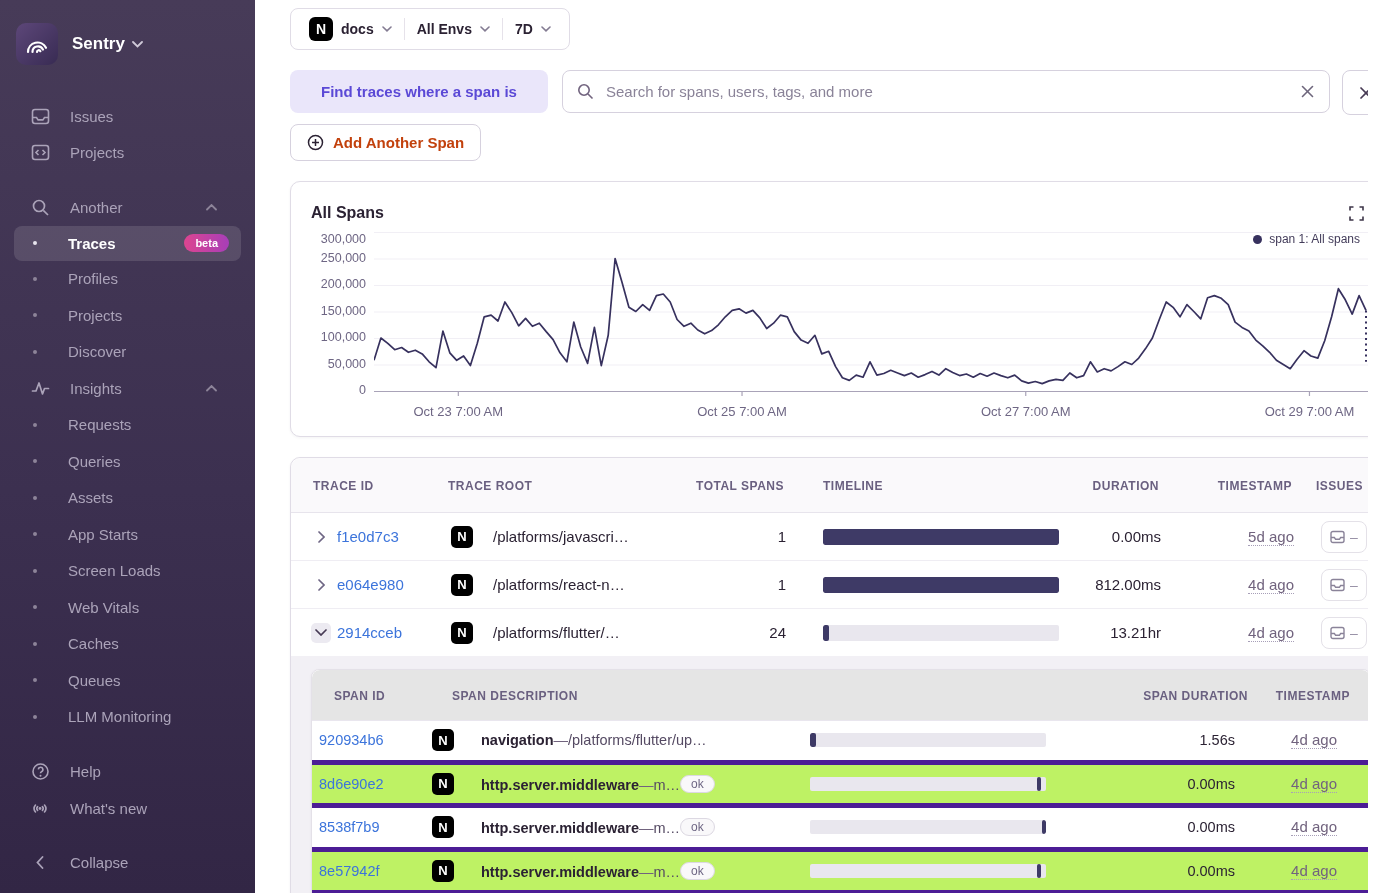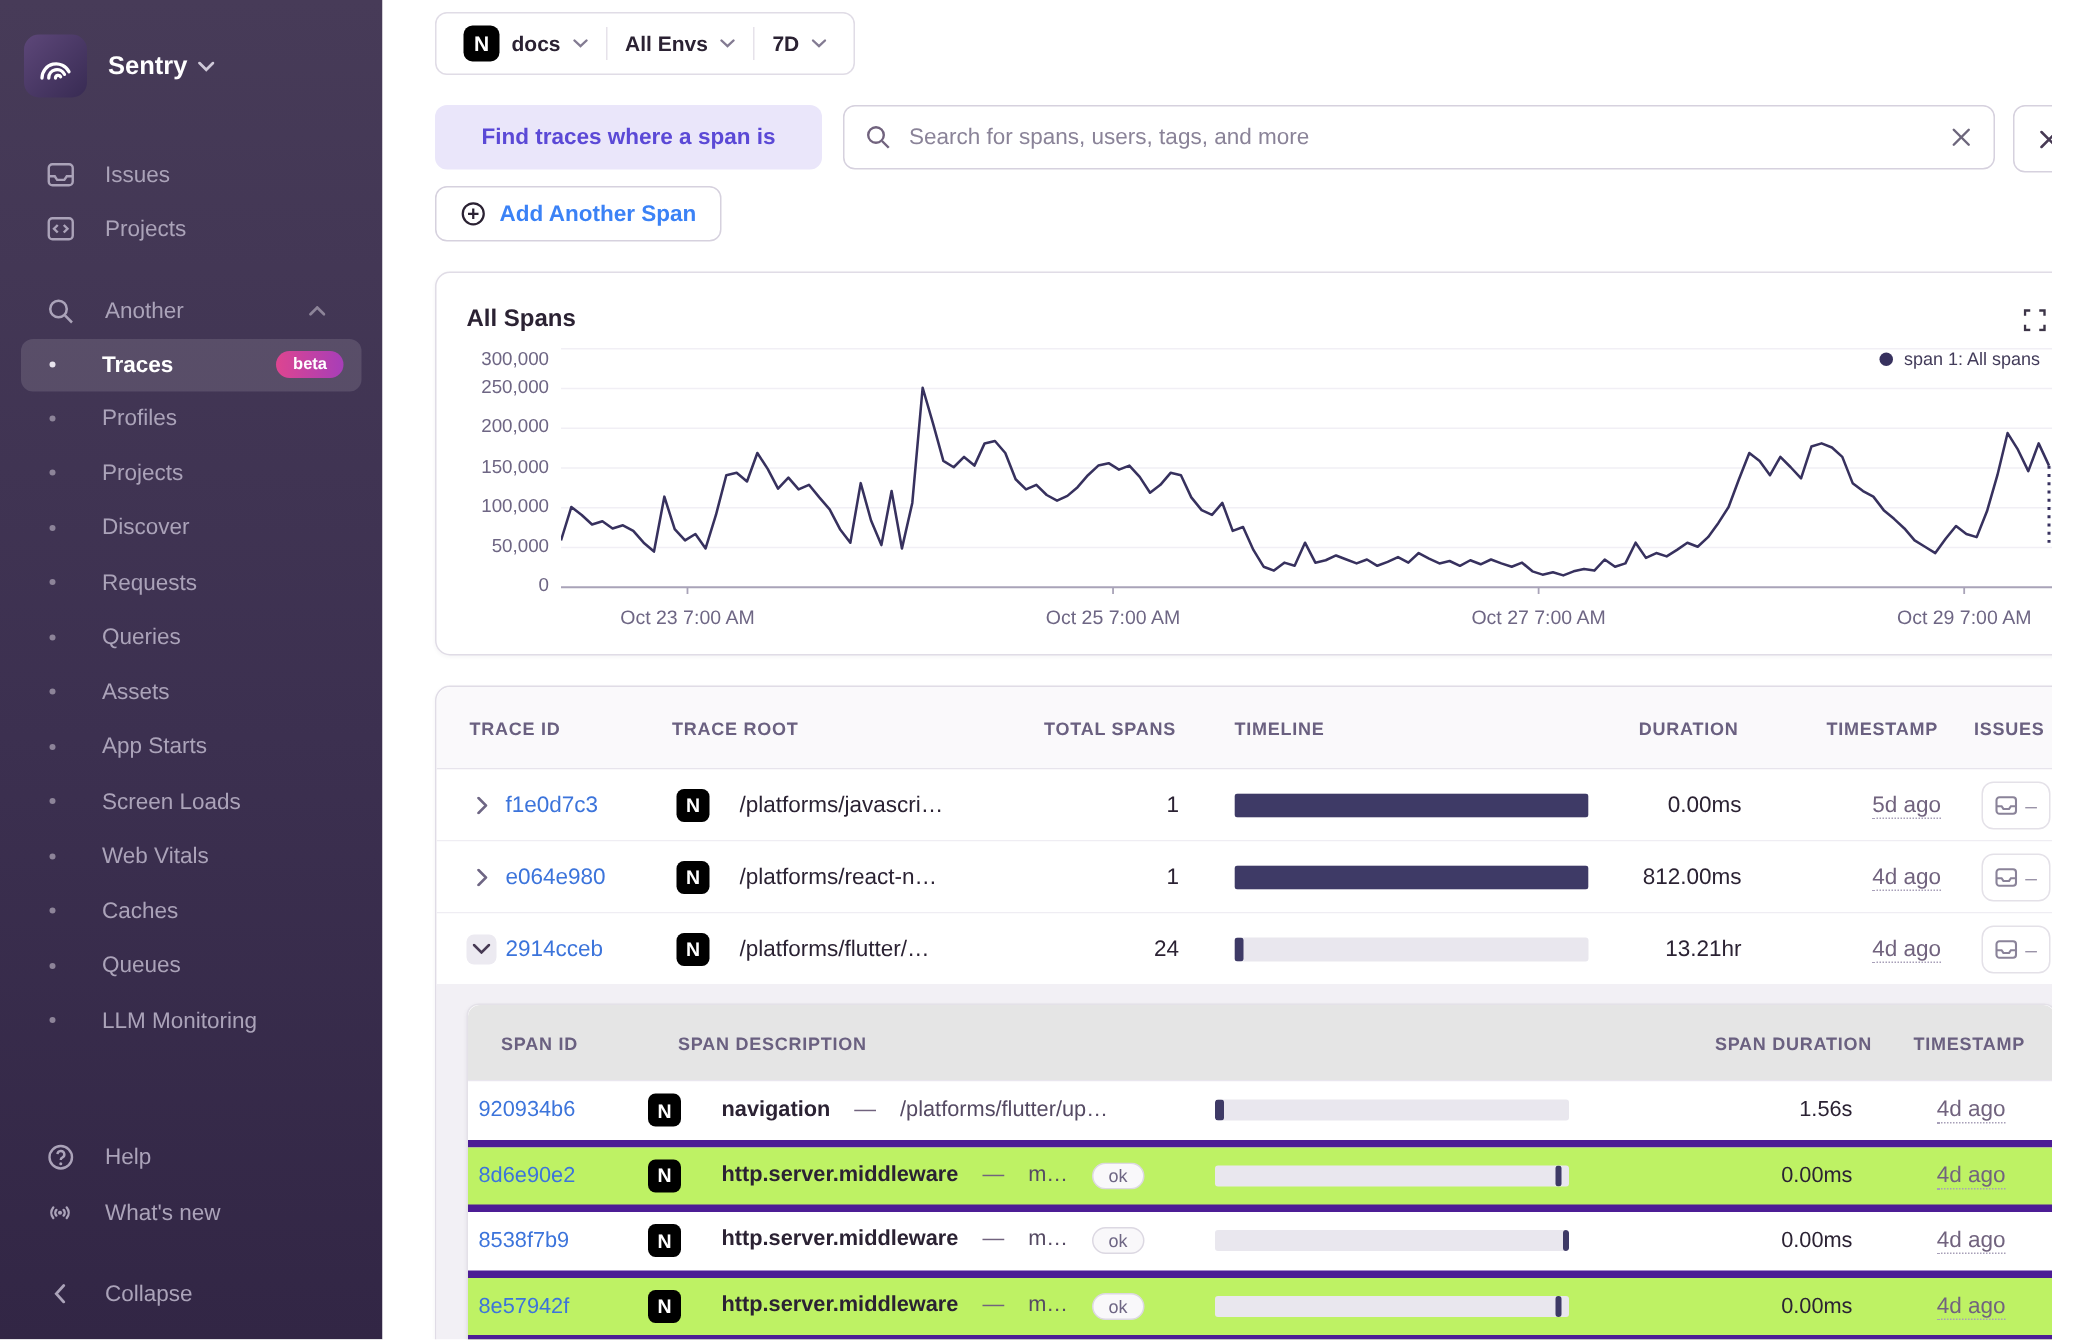--- a/index.html
+++ b/index.html
@@ -45,21 +45,21 @@
              display:flex;align-items:center;justify-content:center;cursor:pointer;box-sizing:border-box;}
   .search-box{position:absolute;left:307px;top:70px;width:768px;height:43px;border:1px solid #d6d1de;
               border-radius:8px;background:#fff;display:flex;align-items:center;padding:0 14px;box-sizing:border-box;}
   .search-box input{border:none;outline:none;flex:1;font-size:15px;margin-left:10px;
                     font-family:"Liberation Sans",sans-serif;color:#2b2233;background:transparent;}
   .search-box input::placeholder{color:#8a8398;}
   .icon-btn-x{position:absolute;left:1087px;top:70px;width:46px;height:43px;border:1px solid #d6d1de;
               border-radius:8px;background:#fff;display:flex;align-items:center;justify-content:center;cursor:pointer;}
   .add-span{position:absolute;left:35px;top:124px;height:37px;padding:0 16px;border:1px solid #d6d1de;
             border-radius:8px;background:#fff;display:flex;align-items:center;gap:9px;font-size:15px;
-            font-weight:bold;color:#3b82f6;cursor:pointer;}
+            font-weight:bold;color:#c2410c;cursor:pointer;}
   
   .panel{border:1px solid #e0dce6;border-radius:10px;background:#fff;box-shadow:0 1px 3px rgba(43,34,51,.05);}
   #chart-panel{position:absolute;left:35px;top:181px;width:1097px;height:256px;box-sizing:border-box;}
   .chart-title{position:absolute;left:20px;top:22px;font-size:16px;font-weight:bold;color:#2b2233;}
   .chart-expand{position:absolute;right:22px;top:24px;cursor:pointer;}
   .chart-legend{position:absolute;right:26px;top:50px;display:flex;align-items:center;gap:7px;
                 font-size:12px;color:#433c5a;cursor:pointer;}
   .legend-dot{width:9px;height:9px;border-radius:50%;background:#37315e;}
   #y-labels div{position:absolute;right:0;width:76px;text-align:right;font-size:12.5px;color:#6e6684;}
   #plot-wrap{position:absolute;left:83px;top:50px;width:997px;height:165px;}
@@ -88,21 +88,21 @@
   #span-panel{position:absolute;left:20px;top:13px;width:1060px;height:259px;background:#fff;
               border:1px solid #e4e1e8;border-radius:8px 8px 0 0;box-sizing:border-box;overflow:hidden;}
   .shead{position:relative;height:50px;background:#e5e5e5;border-bottom:1px solid #e9e6ee;
          font-size:12px;font-weight:bold;color:#6a6080;letter-spacing:.5px;border-radius:8px 8px 0 0;}
   .shead span{position:absolute;top:19px;}
   .srow{display:grid;grid-template-columns:113px 49px 299px 30px 236px 189px 102px;
         align-items:center;height:43.5px;border-bottom:5px solid #4c1d95;padding-left:7px;
         box-sizing:border-box;cursor:pointer;}
   .srow.alt{background:#bef264;}
   .sid{color:#3c74db;font-size:14.5px;cursor:pointer;}
-  .desc-cell{display:flex;align-items:flex-start;gap:16px;overflow:hidden;white-space:nowrap;}
+  .desc-cell{display:flex;align-items:flex-end;gap:0;overflow:hidden;white-space:nowrap;}
   .op{font-weight:bold;font-size:14.5px;color:#2b2233;}
   .dash{color:#71637e;font-size:14.5px;}
   .desc-txt{color:#554a63;font-size:14.5px;overflow:hidden;}
   .ok-badge{border:1px solid #dcd8e2;background:#f9f8fa;color:#6e6684;border-radius:11px;
             font-size:12px;padding:1px 10px;flex:0 0 auto;}
   .strack{position:relative;width:236px;height:14px;background:#e9e7ee;border-radius:2px;overflow:hidden;}
   .strack .bar-fill{position:absolute;top:0;height:100%;background:#3e3a66;border-radius:2px;}
   .dur-r{text-align:right;font-size:14.5px;color:#2b2233;}
   svg{display:block;}
 </style>
@@ -187,20 +187,33 @@
       </div>
       <div class="sub-item">
         <span class="bullet"></span>
         <span>Projects</span>
       </div>
       <div class="sub-item">
         <span class="bullet"></span>
         <span>Discover</span>
       </div>
 
+      <div class="side-item">
+        <span class="s-icon">
+          <svg width="19" height="19" viewBox="0 0 19 19">
+              <polyline points="1.5,12 5,12 8,4 11.5,15 13.5,9.5 17.5,9.5" fill="none" stroke="#aba3b9" stroke-width="1.7" stroke-linejoin="round" stroke-linecap="round"></polyline>
+            </svg>
+        </span>
+        <span>Insights</span>
+        <span class="sec-chev">
+          <svg width="11" height="7" viewBox="0 0 11 7">
+              <polyline points="1,5.5 5.5,1 10,5.5" fill="none" stroke="#8d8499" stroke-width="1.8" stroke-linecap="round"></polyline>
+            </svg>
+        </span>
+      </div>
 
       <div class="sub-item">
         <span class="bullet"></span>
         <span>Requests</span>
       </div>
       <div class="sub-item">
         <span class="bullet"></span>
         <span>Queries</span>
       </div>
       <div class="sub-item">

